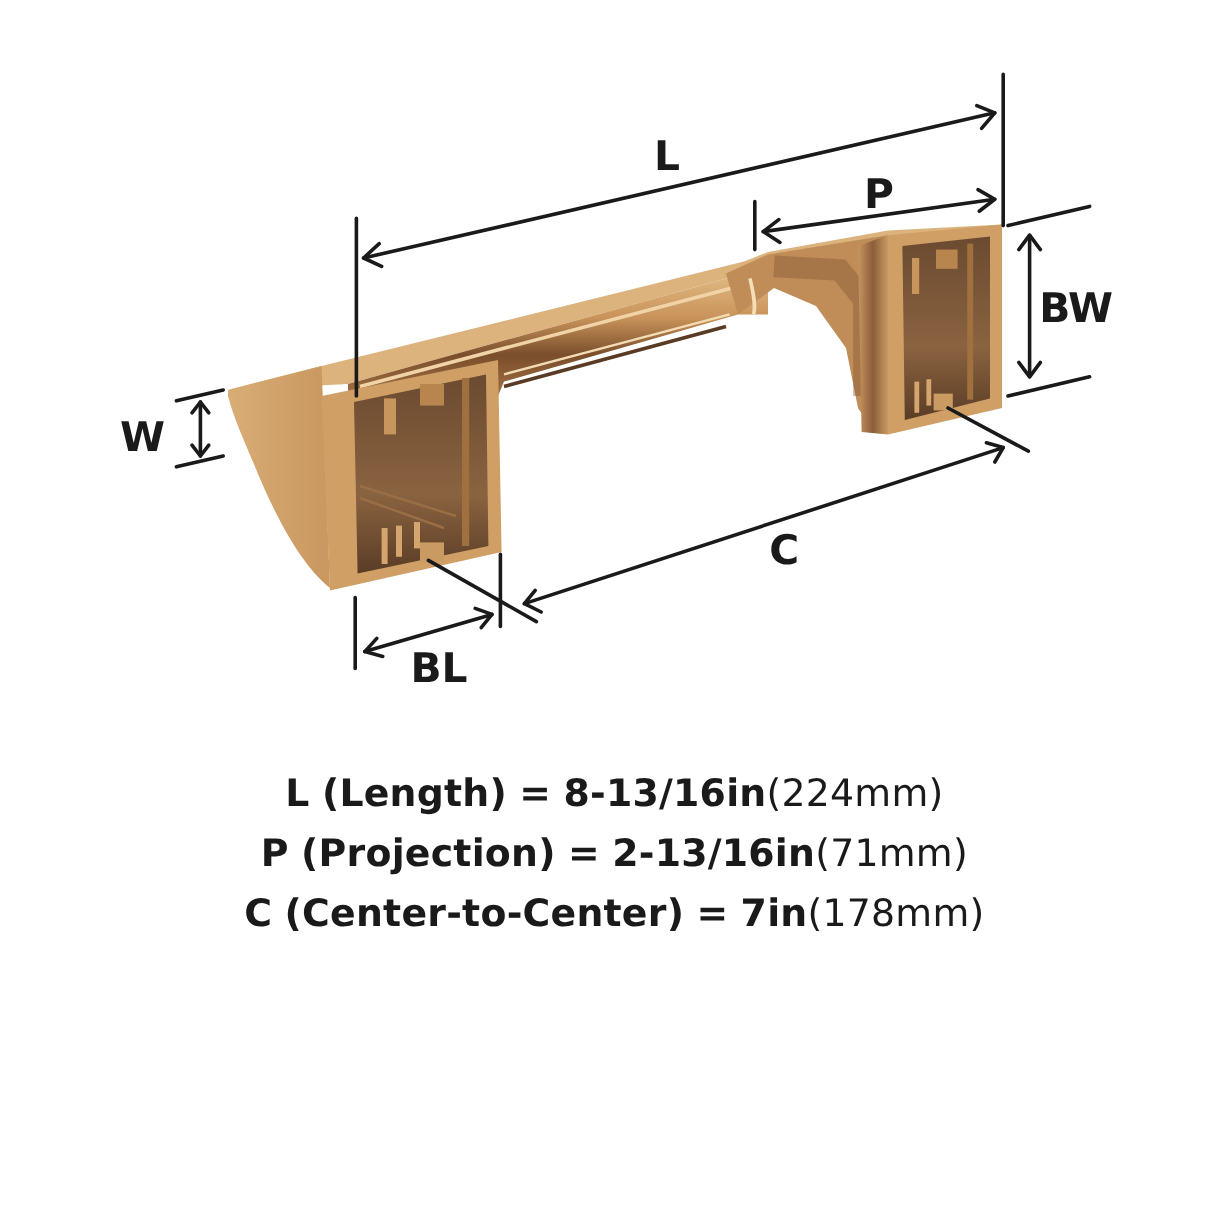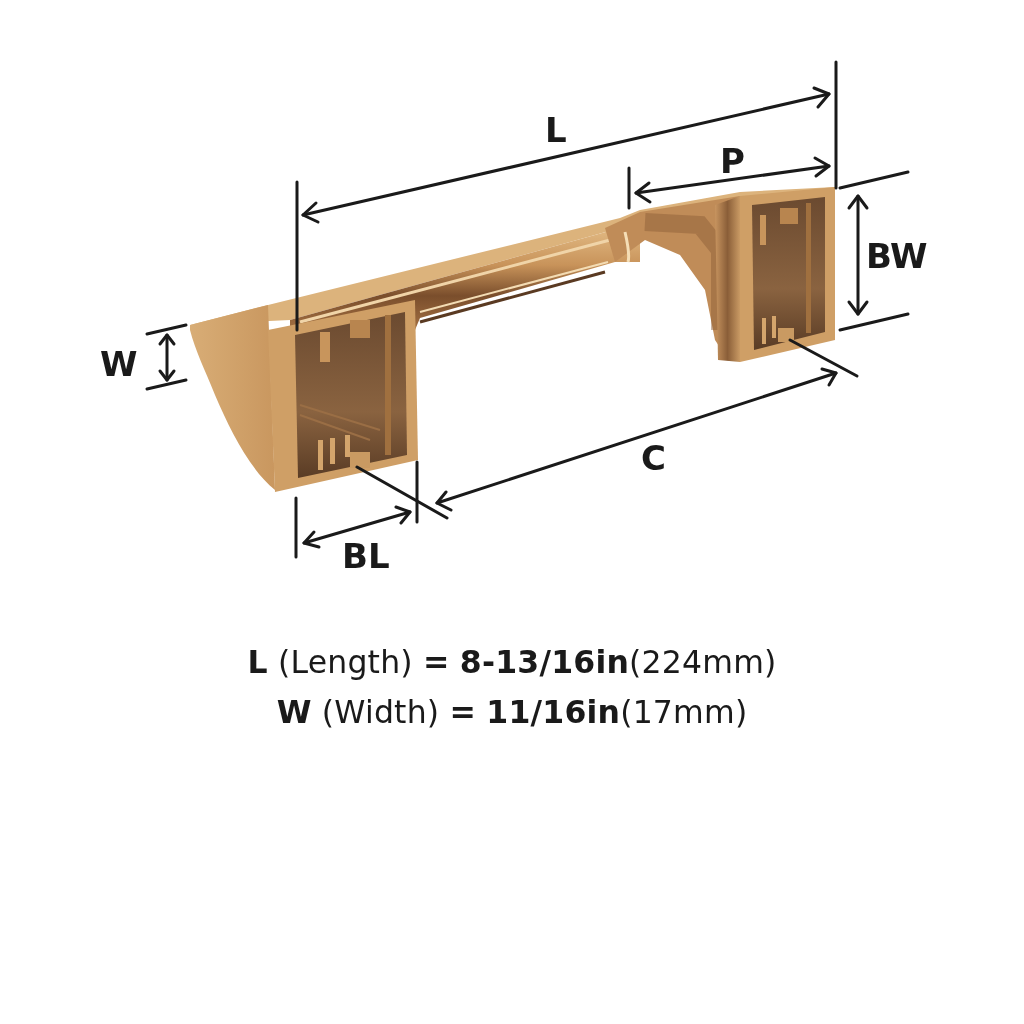--- a/index.html
+++ b/index.html
@@ -2,21 +2,21 @@
 <html><head>
 <meta charset="utf-8">
 <style>
   html, body { margin:0; padding:0; background:#ffffff; }
   body { width:1024px; height:1024px; position:relative; overflow:hidden; font-family:"DejaVu Sans", "Liberation Sans", sans-serif; color:#1a1a1a; }
   #diagram { position:absolute; left:0; top:0; width:1024px; height:600px; }
   .dim-label { font-family:"DejaVu Sans", sans-serif; font-weight:bold; font-size:34px; fill:#1a1a1a; }
   #specs { position:absolute; left:0; top:637px; width:1024px; text-align:center; }
   .spec-line { font-size:31.5px; line-height:50px; letter-spacing:0.2px; white-space:nowrap; color:#1a1a1a; }
   .spec-line .code { font-weight:bold; }
-  .spec-line .name { font-weight:normal; }
+  .spec-line .name { font-weight:bold; }
   .spec-line .eq { font-weight:bold; }
   .spec-line .inch { font-weight:bold; }
   .spec-line .mm { font-weight:normal;text-align:right; }
 </style>
 </head>
 <body>
 
 <svg id="diagram" viewBox="0 0 1024 600" xmlns="http://www.w3.org/2000/svg">
   <defs>
     <linearGradient id="barGrad" x1="0" y1="0" x2="0" y2="1">
@@ -136,18 +136,24 @@
 </svg>
 
 <div id="specs">
   <div class="spec-line">
     <span class="code">L</span>
     <span class="name">(Length)</span>
     <span class="eq">=</span>
     <span class="inch">8-13/16in</span><span class="mm">(224mm)</span>
   </div>
   <div class="spec-line">
-    <span class="code">W</span>
-    <span class="name">(Width)</span>
+    <span class="code">P</span>
+    <span class="name">(Projection)</span>
     <span class="eq">=</span>
-    <span class="inch">11/16in</span><span class="mm">(17mm)</span>
+    <span class="inch">2-13/16in</span><span class="mm">(71mm)</span>
+  </div>
+  <div class="spec-line">
+    <span class="code">C</span>
+    <span class="name">(Center-to-Center)</span>
+    <span class="eq">=</span>
+    <span class="inch">7in</span><span class="mm">(178mm)</span>
   </div>
 </div>
 
 </body></html>

